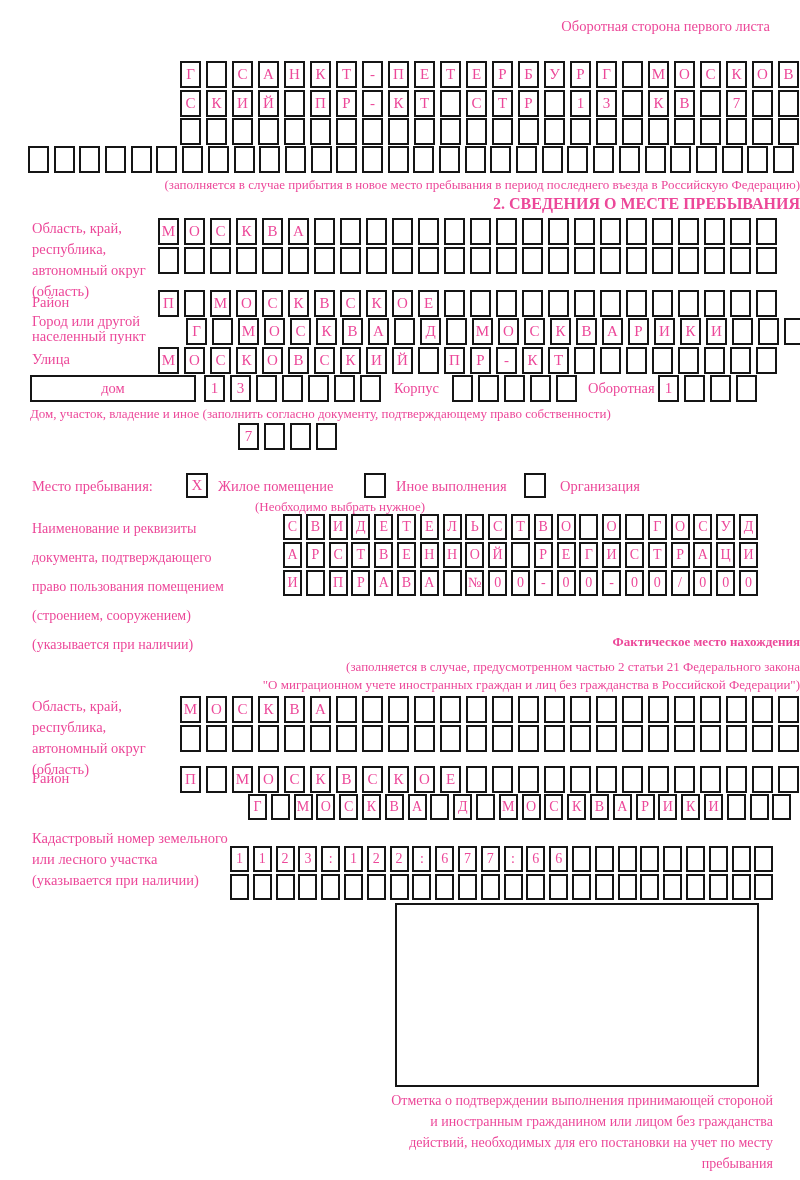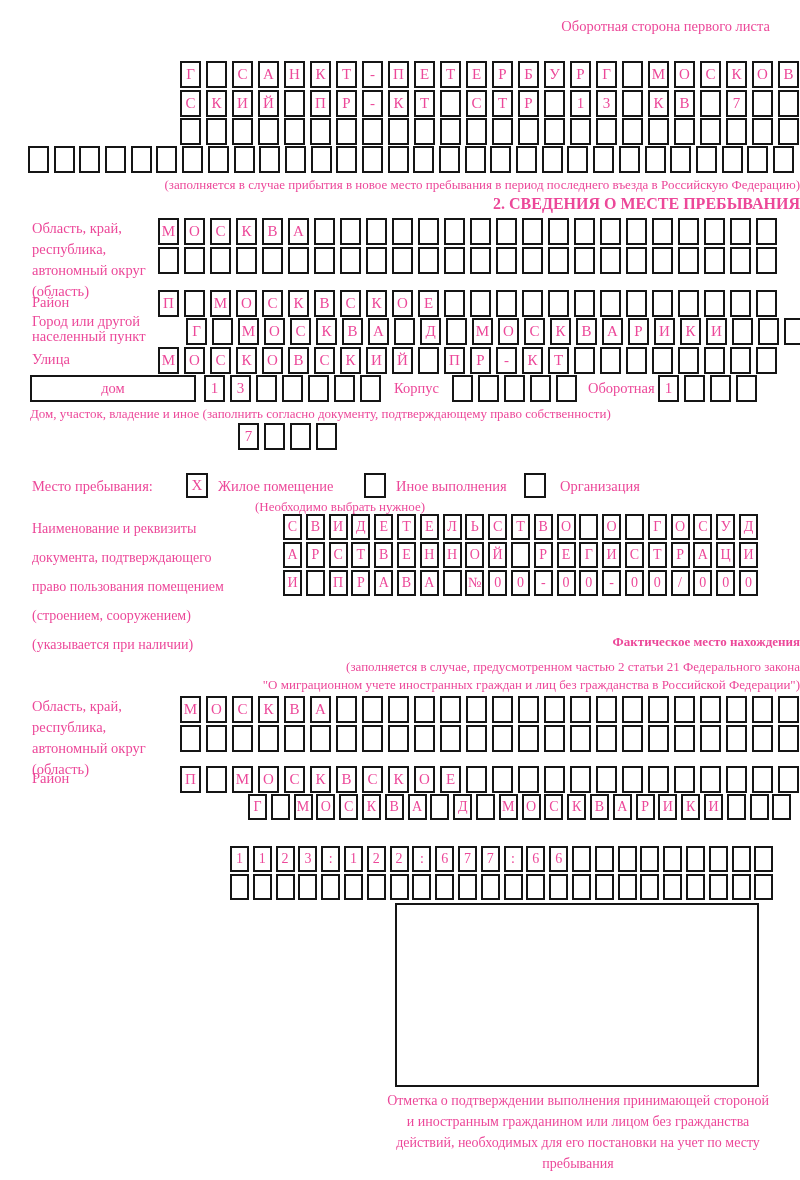--- a/index.html
+++ b/index.html
@@ -23,21 +23,21 @@
   .cellrow.small .cell{width:19px;height:26px;margin-right:3.8px;font-size:14px;}
   .widebox{
     position:absolute;height:27px;box-sizing:border-box;border:2px solid #151515;
     display:flex;align-items:center;justify-content:center;font-size:14.5px;background:#fff;
   }
   .cb{
     position:absolute;width:22px;height:25px;box-sizing:border-box;border:2px solid #151515;
     text-align:center;font-size:15px;line-height:21px;background:#fff;
   }
   .stamp{position:absolute;border:2px solid #151515;background:#fff;}
-  .note4{position:absolute;font-size:14px;line-height:21px;text-align:center;}
+  .note4{position:absolute;font-size:14px;line-height:21px;text-align:right;}
   .doclbl{position:absolute;font-size:14px;line-height:29px;}
 </style>
 </head>
 <body>
 
 <div class="page">
 
   <div class="abs" style="top:18px;right:30px;font-size:14.5px">Оборотная сторона первого листа</div>
 
   <div class="cellrow" style="left:180px;top:61px">
@@ -512,20 +512,21 @@
       <div class="cell">А</div>
       <div class="cell">Р</div>
       <div class="cell">И</div>
       <div class="cell">К</div>
       <div class="cell">И</div>
       <div class="cell"></div>
       <div class="cell"></div>
       <div class="cell"></div>
     </div>
 
+  <div class="lbl" style="left:32px;top:828px;width:200px">Кадастровый номер земельного или лесного участка (указывается при наличии)</div>
   <div class="cellrow small" style="left:230px;top:846px">
       <div class="cell">1</div>
       <div class="cell">1</div>
       <div class="cell">2</div>
       <div class="cell">3</div>
       <div class="cell">:</div>
       <div class="cell">1</div>
       <div class="cell">2</div>
       <div class="cell">2</div>
       <div class="cell">:</div>

